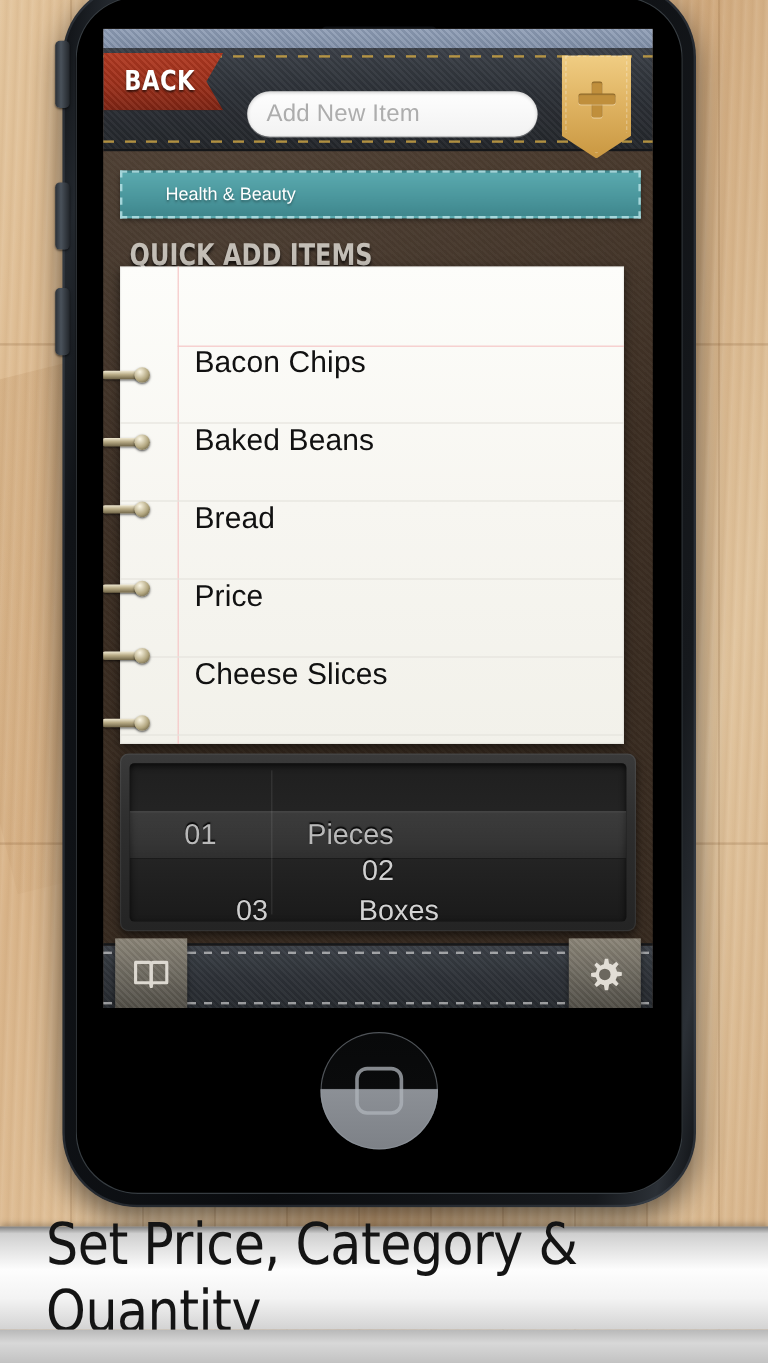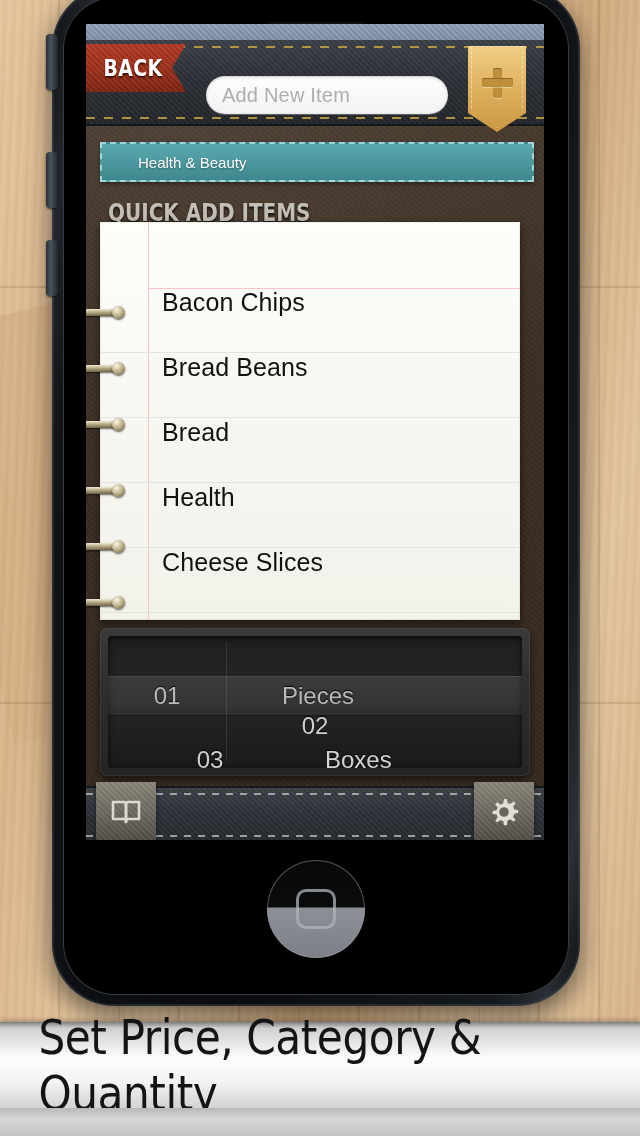--- a/index.html
+++ b/index.html
@@ -223,21 +223,21 @@
     background:linear-gradient(180deg,rgba(255,255,255,.11),rgba(255,255,255,.05));
     border-top:1px solid rgba(255,255,255,.14);
     border-bottom:1px solid rgba(0,0,0,.55);
   }
   #picker .prow{
     position:absolute;left:0;width:414px;height:32px;display:flex;align-items:center;
   }
   #picker .pnum{width:118px;text-align:center;font-size:24px;color:#cfcfcf;
     text-shadow:0 -1px 1px rgba(0,0,0,.9);}
   #picker .plab{padding-left:30px;font-size:24px;color:#d3d3d3;
-    text-shadow:0 -1px 1px rgba(0,0,0,.9);margin-left:26px;}
+    text-shadow:0 -1px 1px rgba(0,0,0,.9);}
   #picker .r0{top:44px;}
   #picker .r1{top:76px;flex-direction:column;}
   #picker .r2{top:108px;padding-left:43px;}
   #picker .r0 .pnum,#picker .r0 .plab{color:#b9b9b9;}
 
   
   #toolbar{
     position:absolute;left:0;top:762px;width:458px;height:54px;
     background:
       repeating-linear-gradient(45deg, rgba(255,255,255,.03) 0 2px, rgba(0,0,0,.06) 2px 4px),
@@ -328,27 +328,27 @@
   <div id="quickhdr">QUICK ADD ITEMS</div>
 
   <div id="notepad">
     <div class="margin-v"></div>
     <div class="margin-h"></div>
     <div class="rows" id="notepad-rows">
         <div class="nrow">
           <span>Bacon Chips</span>
         </div>
         <div class="nrow">
-          <span>Bread Beans</span>
+          <span>Baked Beans</span>
         </div>
         <div class="nrow">
           <span>Bread</span>
         </div>
         <div class="nrow">
-          <span>Health</span>
+          <span>Price</span>
         </div>
         <div class="nrow">
           <span>Cheese Slices</span>
         </div>
       </div>
   </div>
 
   <div id="rings">
       <div class="ring" style="top: 84px;">
         <div class="bar"></div>

